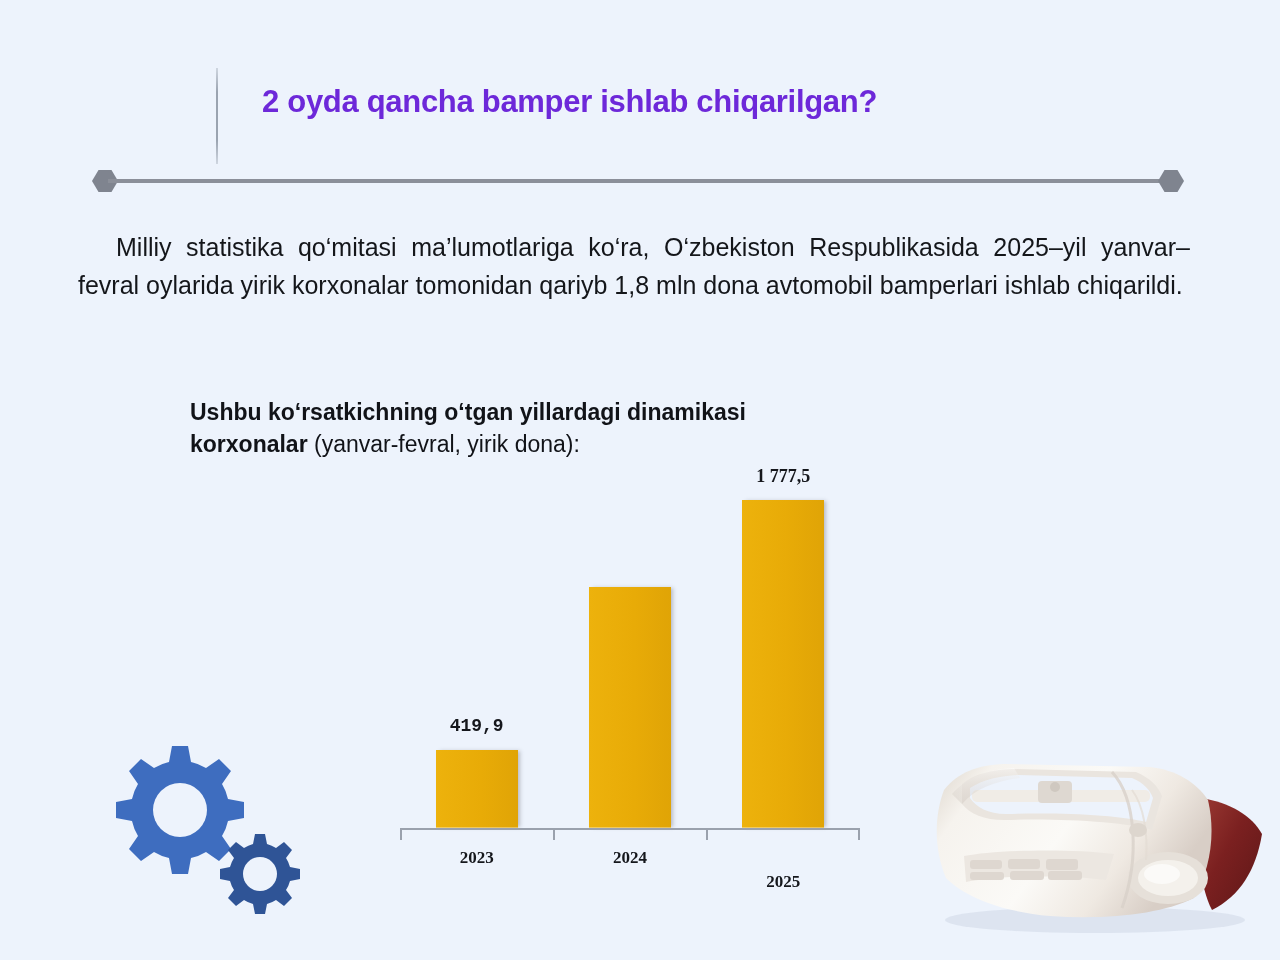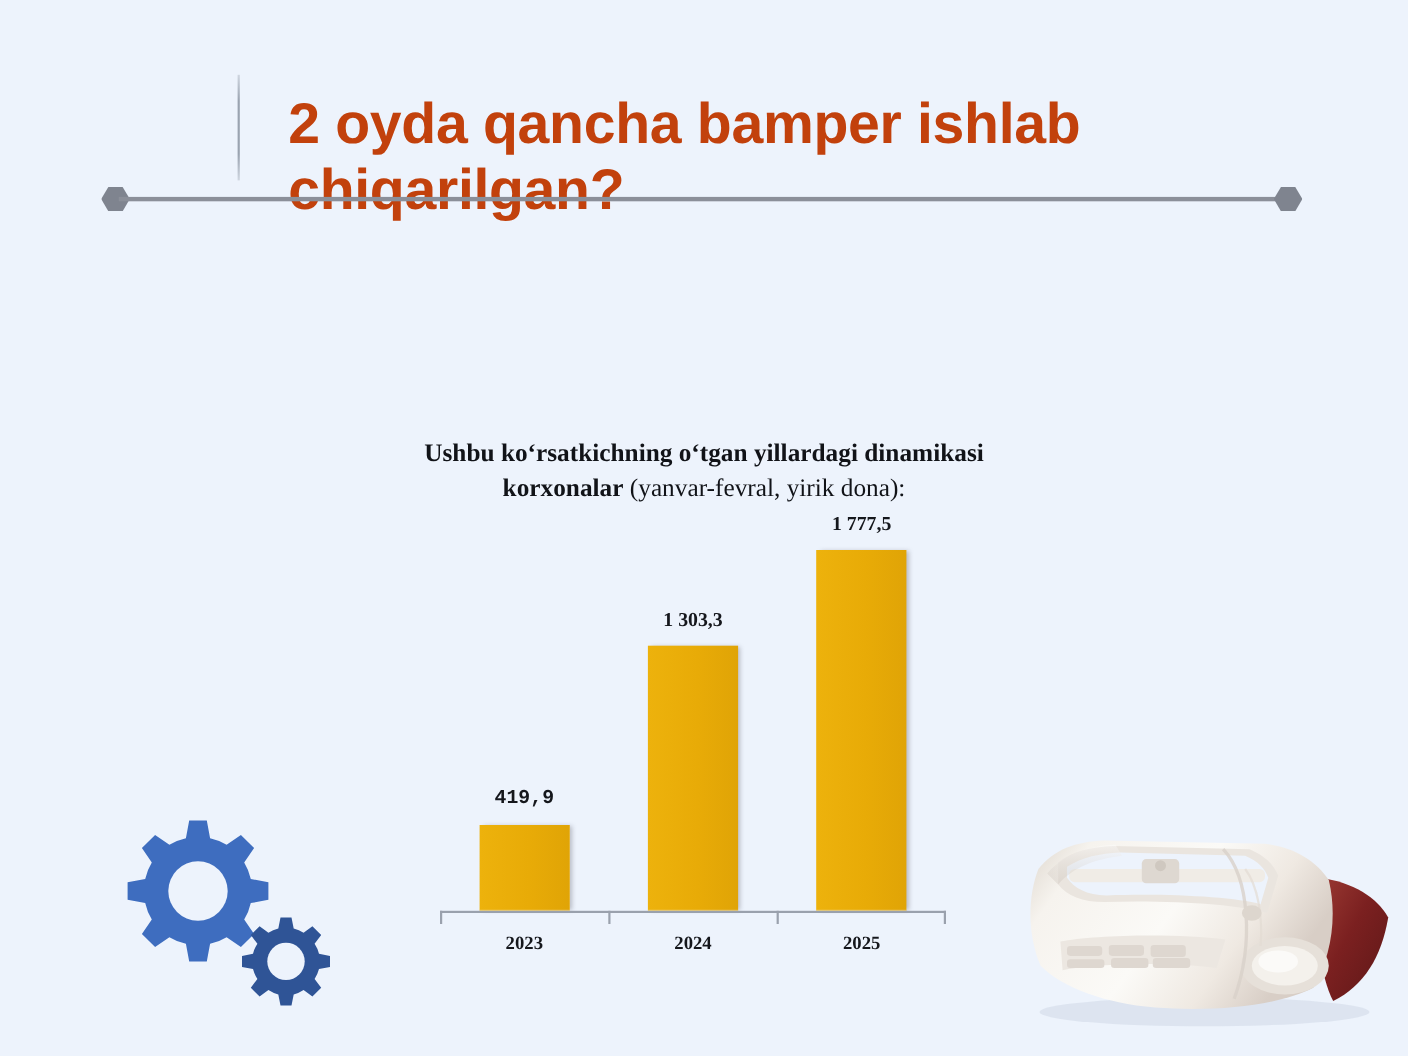--- a/index.html
+++ b/index.html
@@ -13,21 +13,21 @@
   .page{position:relative;width:1280px;height:960px;}
 
   
   .header{position:absolute;left:0;top:0;width:1280px;height:200px;}
   .logo-wrap{position:absolute;left:102px;top:57px;width:106px;height:106px;}
   .logo-svg{display:block;width:106px;height:106px;}
   .v-rule{position:absolute;left:216px;top:68px;width:2px;height:96px;
           background:linear-gradient(180deg,#cfd6e0 0%,#9aa3b0 25%,#9aa3b0 75%,#cfd6e0 100%);}
   .title{
     position:absolute;left:262px;top:84px;width:950px;
-    font-size:52px;font-weight:bold;color:#c2410c;
+    font-size:31px;font-weight:bold;color:#6d28d9;
     letter-spacing:-0.3px;line-height:1.15;
   }
 
   
   .divider{position:absolute;left:92px;top:170px;width:1092px;height:22px;}
   .divider .line{position:absolute;left:16px;top:9px;width:1060px;height:4px;background:#8b8f99;}
   .hex{position:absolute;top:0;width:26px;height:22px;background:#7f848f;
        clip-path:polygon(25% 0%,75% 0%,100% 50%,75% 100%,25% 100%,0% 50%);}
   .hex.left{left:0;}
   .hex.right{left:1066px;}
@@ -36,21 +36,21 @@
   .body-text{
     position:absolute;left:78px;top:228px;width:1112px;
     font-size:25px;line-height:1.52;color:#14161a;
     text-align:justify;text-justify:inter-word;
   }
   .body-text .indent{display:inline-block;width:38px;}
 
   
   .caption{
     position:absolute;left:190px;top:396px;width:900px;
-    text-align:center;font-size:23px;line-height:1.4;color:#111318;font-family:Liberation Serif, serif;
+    text-align:left;font-size:23px;line-height:1.4;color:#111318;
   }
   .caption .b{font-weight:bold;}
 
   
   .chart{position:absolute;left:340px;top:470px;width:600px;height:400px;}
   .plot{position:absolute;left:0;top:0;width:600px;height:360px;}
   .bar{
     position:absolute;bottom:0;
     background:linear-gradient(90deg,#edb20c 0%,#e8ab07 55%,#e0a406 100%);
     box-shadow:3px 0 4px -1px rgba(120,120,130,.45), 0 -1px 0 rgba(255,255,255,.35) inset;
@@ -88,49 +88,49 @@
 
     <div class="title">2 oyda qancha bamper ishlab chiqarilgan?</div>
   </div>
 
   <div class="divider">
     <div class="hex left"></div>
     <div class="line"></div>
     <div class="hex right"></div>
   </div>
 
+  <div class="body-text"><span class="indent"></span><span>Milliy statistika qo‘mitasi ma’lumotlariga ko‘ra, O‘zbekiston Respublikasida 2025–yil yanvar–fevral oylarida yirik korxonalar tomonidan qariyb 1,8 mln dona avtomobil bamperlari ishlab chiqarildi.</span></div>
 
   <div class="caption">
     <span class="b">Ushbu ko‘rsatkichning o‘tgan yillardagi dinamikasi</span><br>
     <span class="b">korxonalar</span><span> (yanvar-fevral, yirik dona):</span>
   </div>
 
   <div class="chart">
     <div class="plot">
       <div class="bar" id="bar0" style="left: 95.6667px; width: 82px; height: 77.52px; bottom: 2px;"></div>
       <div class="bar" id="bar1" style="left: 249px; width: 82px; height: 240.609px; bottom: 2px;"></div>
       <div class="bar" id="bar2" style="left: 402.333px; width: 82px; height: 328.154px; bottom: 2px;"></div>
 
       <div class="bar-label" id="lab0" style="width: 180px; left: 46.6667px; top: 246.48px; font-family: Liberation Mono, monospace;">419,9</div>
-      <div class="bar-label" id="lab1" style="width: 180px; left: 200px; top: 83.3908px;">1 303,3</div>
       <div class="bar-label" id="lab2" style="width: 180px; left: 353.333px; top: -4.15385px;">1 777,5</div>
     </div>
 
     <div class="axis">
       <div class="axis-line"></div>
       <div class="tick" style="left:0px"></div>
       <div class="tick" style="left:153px"></div>
       <div class="tick" style="left:306px"></div>
       <div class="tick" style="left:458px"></div>
     </div>
 
     <div class="cat-labels">
       <div class="cat" id="cat0" style="width: 153.333px; left: 0px;">2023</div>
       <div class="cat" id="cat1" style="width: 153.333px; left: 153.333px; font-family: Liberation Serif, serif;">2024</div>
-      <div class="cat" id="cat2" style="width: 153.333px; left: 306.667px;">2025</div>
+      <div class="cat" id="cat2" style="width: 153.333px; left: 306.667px; margin-top: 24px;">2025</div>
     </div>
   </div>
 
   <div class="gears">
     <svg viewBox="0 0 200 180" width="200" height="180">
       <g transform="translate(68,68)">
         <path d="M-8,-64 L8,-64 L11,-48 A48,48 0 0 1 26,-42 L39,-51 L51,-39 L42,-26
                  A48,48 0 0 1 48,-11 L64,-8 L64,8 L48,11 A48,48 0 0 1 42,26 L51,39
                  L39,51 L26,42 A48,48 0 0 1 11,48 L8,64 L-8,64 L-11,48
                  A48,48 0 0 1 -26,42 L-39,51 L-51,39 L-42,26 A48,48 0 0 1 -48,11

